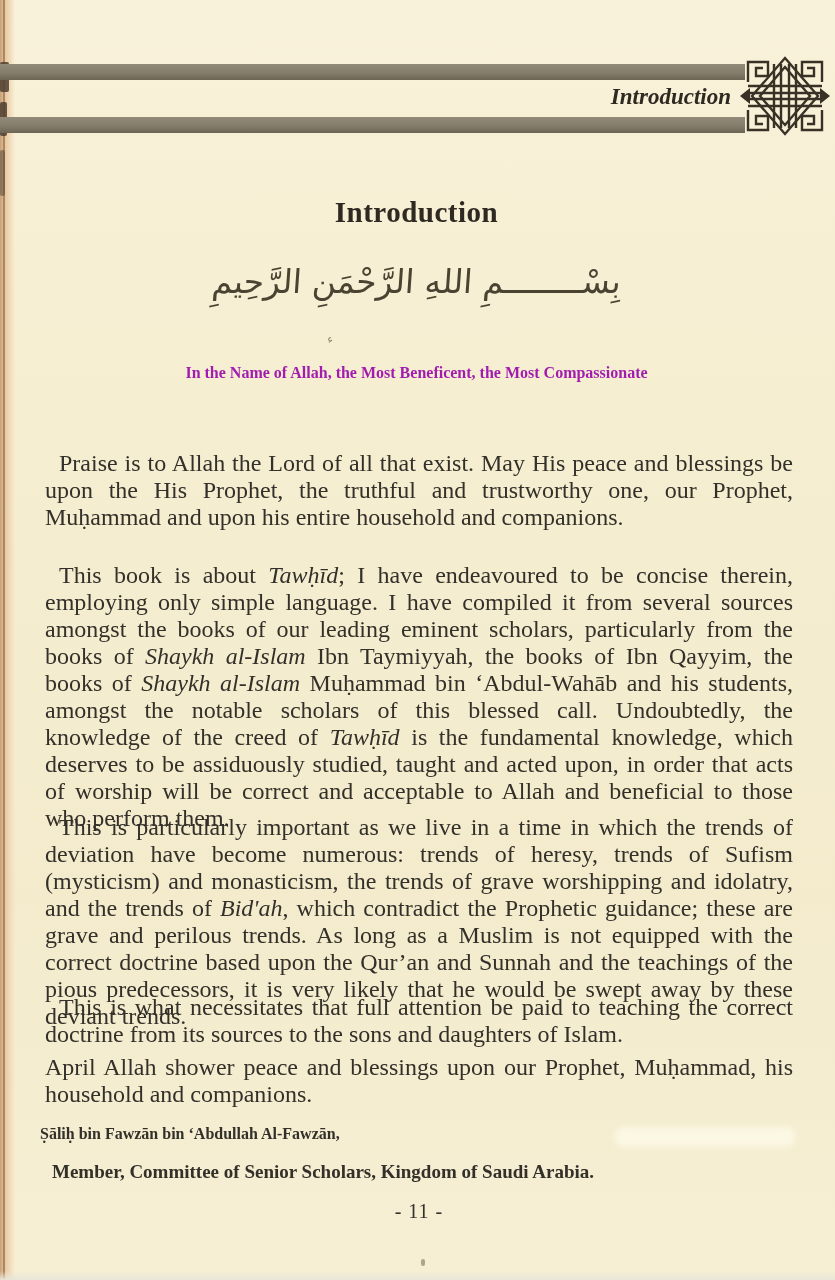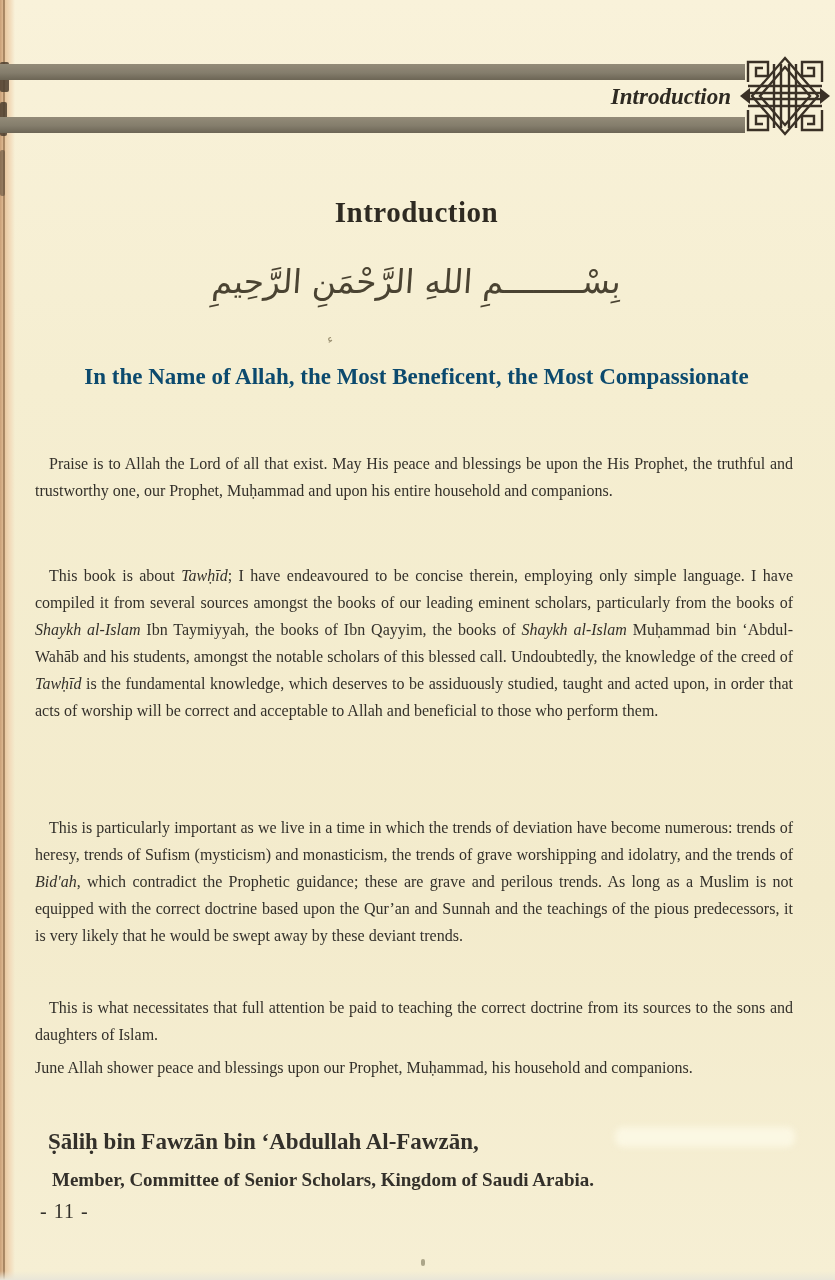--- a/index.html
+++ b/index.html
@@ -62,39 +62,39 @@
     font-size:33px;color:#4a4332;
     transform:skewX(-4deg);
   }
   .calligraphy-mark{
     position:absolute;left:327px;top:332px;
     font-family:"DejaVu Sans", sans-serif;
     font-size:12px;color:#9a9071;transform:rotate(-12deg);
   }
   .basmala-translation{
     position:absolute;top:364px;left:40px;right:42px;
-    text-align:center;font-weight:bold;font-size:23px;
-    color:#0c4a6e;
+    text-align:center;font-weight:bold;font-size:16px;
+    color:#a21caf;
   }
   .body-par{
-    position:absolute;left:35px;right:42px;margin:0;
-    font-size:16px;line-height:27px;text-align:justify;
+    position:absolute;left:45px;right:42px;margin:0;
+    font-size:24px;line-height:27px;text-align:justify;
   }
   .body-par.indent{text-indent:14px;}
   .p1{top:450px;}
   .p2{top:546px;margin-top:16px;}
   .p3{top:794px;margin-top:20px;}
   .p4{top:994px;}
   .p5{top:1054px;}
   .signature{position:absolute;left:40px;right:42px;top:1120px;}
-  .signature-name{font-weight:bold;font-size:23px;line-height:27px;margin:8px;}
+  .signature-name{font-weight:bold;font-size:16px;line-height:27px;margin:0;}
   .signature-role{font-weight:bold;font-size:19px;line-height:26px;margin:12px;}
   .page-number{
     position:absolute;left:40px;right:37px;top:1200px;
-    font-size:20px;letter-spacing:1px;
+    text-align:center;font-size:20px;letter-spacing:1px;
   }
   .smudge{
     position:absolute;left:615px;top:1127px;width:180px;height:20px;
     background:rgba(252,248,228,0.9);filter:blur(3px);border-radius:8px;
   }
   .speck{
     position:absolute;left:421px;top:1259px;width:4px;height:7px;
     background:#7c7458;opacity:.6;border-radius:2px;
   }
   .bottom-edge{
@@ -143,21 +143,21 @@
 
 <div class="basmala">بِسْــــــــمِ اللهِ الرَّحْمَنِ الرَّحِيمِ</div>
 <div class="calligraphy-mark">ء</div>
 
 <div class="basmala-translation">In the Name of Allah, the Most Beneficent, the Most Compassionate</div>
 
 <p class="body-par indent p1">Praise is to Allah the Lord of all that exist. May His peace and blessings be upon the His Prophet, the truthful and trustworthy one, our Prophet, Muḥammad and upon his entire household and companions.</p>
 <p class="body-par indent p2">This book is about <i>Tawḥīd</i>; I have endeavoured to be concise therein, employing only simple language. I have compiled it from several sources amongst the books of our leading eminent scholars, particularly from the books of <i>Shaykh al-Islam</i> Ibn Taymiyyah, the books of Ibn Qayyim, the books of <i>Shaykh al-Islam</i> Muḥammad bin ‘Abdul-Wahāb and his students, amongst the notable scholars of this blessed call. Undoubtedly, the knowledge of the creed of <i>Tawḥīd</i> is the fundamental knowledge, which deserves to be assiduously studied, taught and acted upon, in order that acts of worship will be correct and acceptable to Allah and beneficial to those who perform them.</p>
 <p class="body-par indent p3">This is particularly important as we live in a time in which the trends of deviation have become numerous: trends of heresy, trends of Sufism (mysticism) and monasticism, the trends of grave worshipping and idolatry, and the trends of <i>Bid'ah</i>, which contradict the Prophetic guidance; these are grave and perilous trends. As long as a Muslim is not equipped with the correct doctrine based upon the Qur’an and Sunnah and the teachings of the pious predecessors, it is very likely that he would be swept away by these deviant trends.</p>
 <p class="body-par indent p4">This is what necessitates that full attention be paid to teaching the correct doctrine from its sources to the sons and daughters of Islam.</p>
-<p class="body-par p5">June Allah shower peace and blessings upon our Prophet, Muḥammad, his household and companions.</p>
+<p class="body-par p5">April Allah shower peace and blessings upon our Prophet, Muḥammad, his household and companions.</p>
 
 <div class="signature">
   <p class="signature-name">Ṣāliḥ bin Fawzān bin ‘Abdullah Al-Fawzān,</p>
   <p class="signature-role">Member, Committee of Senior Scholars, Kingdom of Saudi Arabia.</p>
 </div>
 
 <div class="smudge"></div>
 <div class="speck"></div>
 
 <div class="page-number">- 11 -</div>

